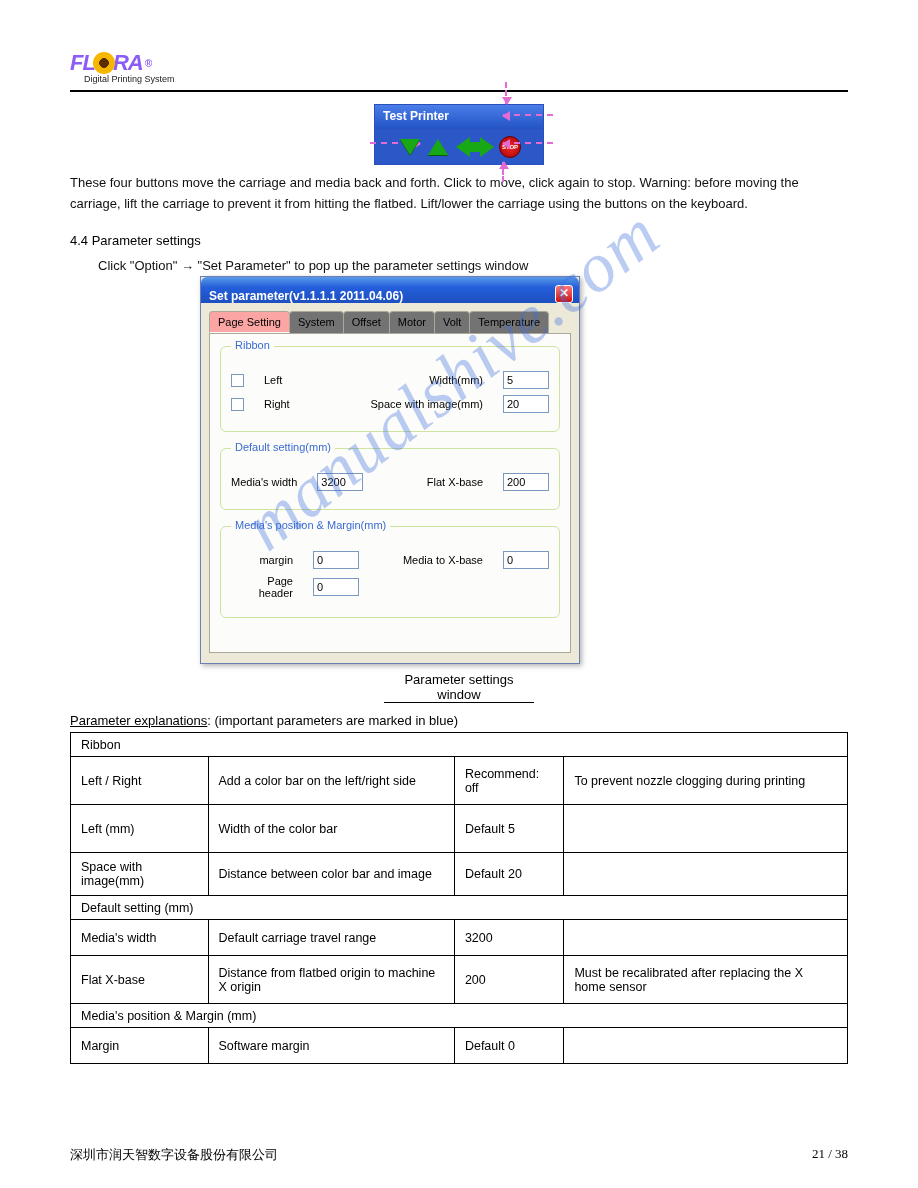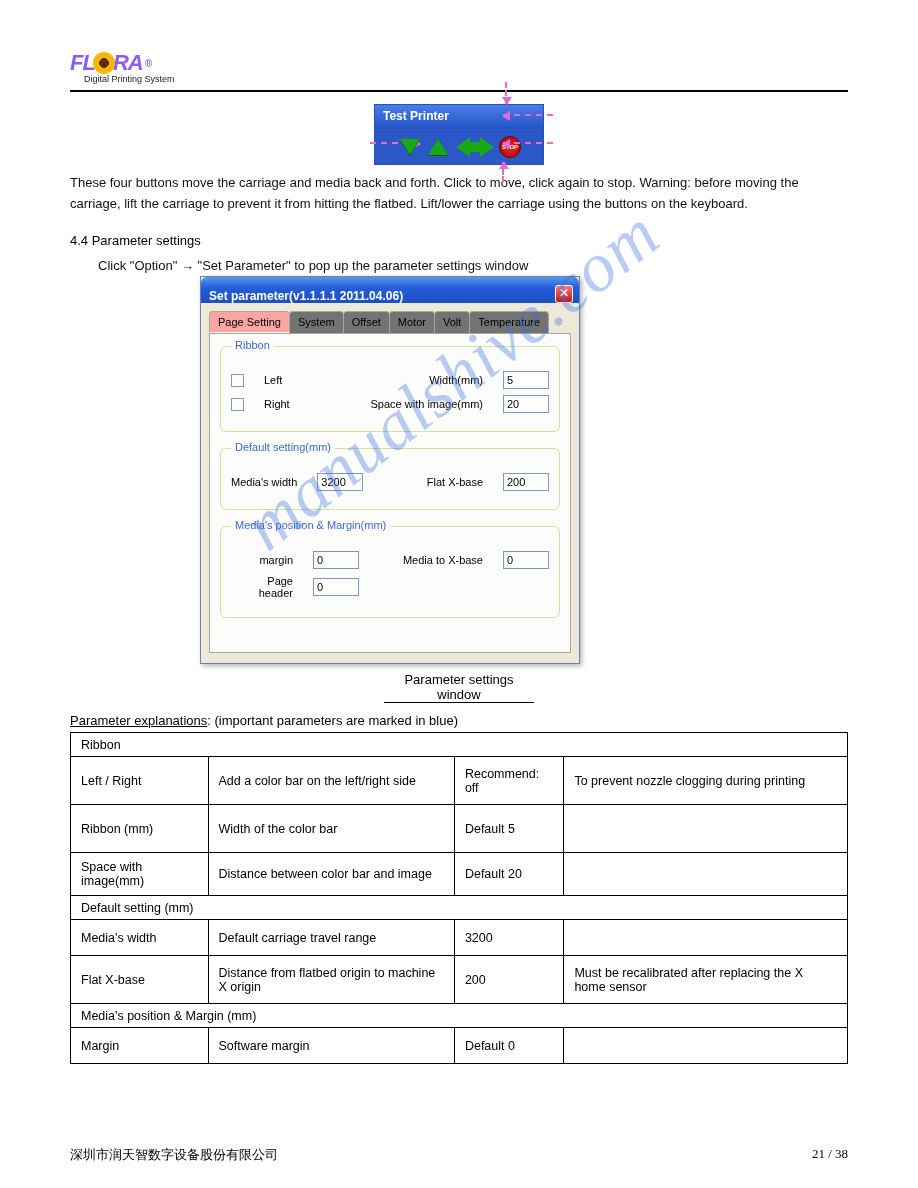--- a/index.html
+++ b/index.html
@@ -293,21 +293,21 @@
       <tr class="group-header">
         <td colspan="4">Ribbon</td>
       </tr>
   <tr class="tall">
     <td>Left / Right</td>
     <td>Add a color bar on the left/right side</td>
     <td>Recommend: off</td>
     <td>To prevent nozzle clogging during printing</td>
   </tr>
   <tr class="tall">
-    <td>Ribbon (mm)</td>
+    <td>Left (mm)</td>
     <td>Width of the color bar</td>
     <td>Default 5</td>
     <td></td>
   </tr>
   <tr>
     <td>Space with image(mm)</td>
     <td>Distance between color bar and image</td>
     <td>Default 20</td>
     <td></td>
   </tr>

